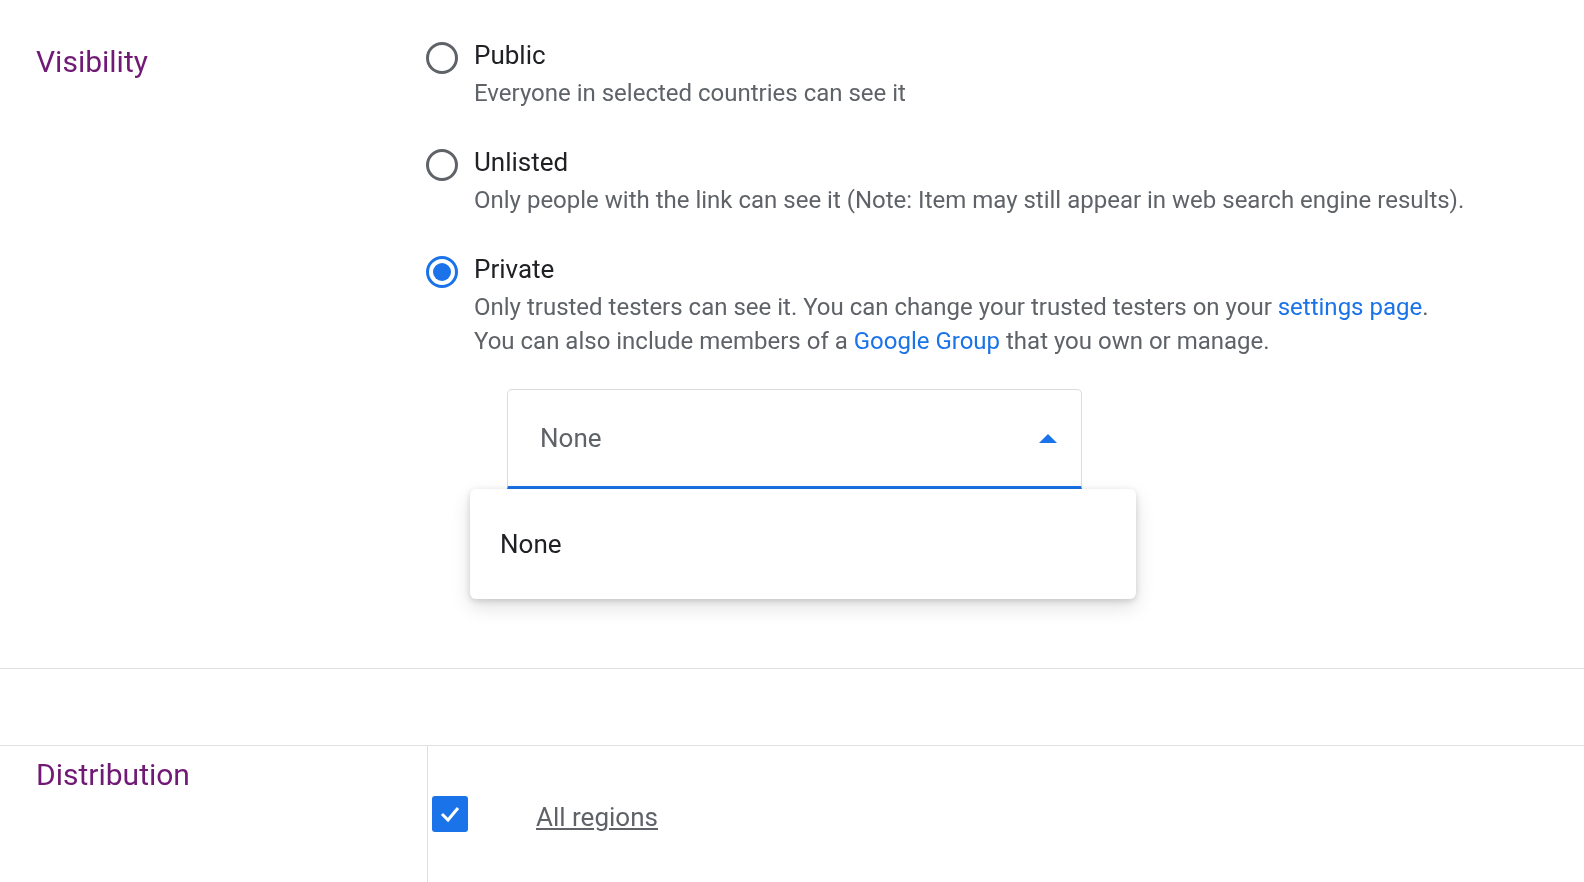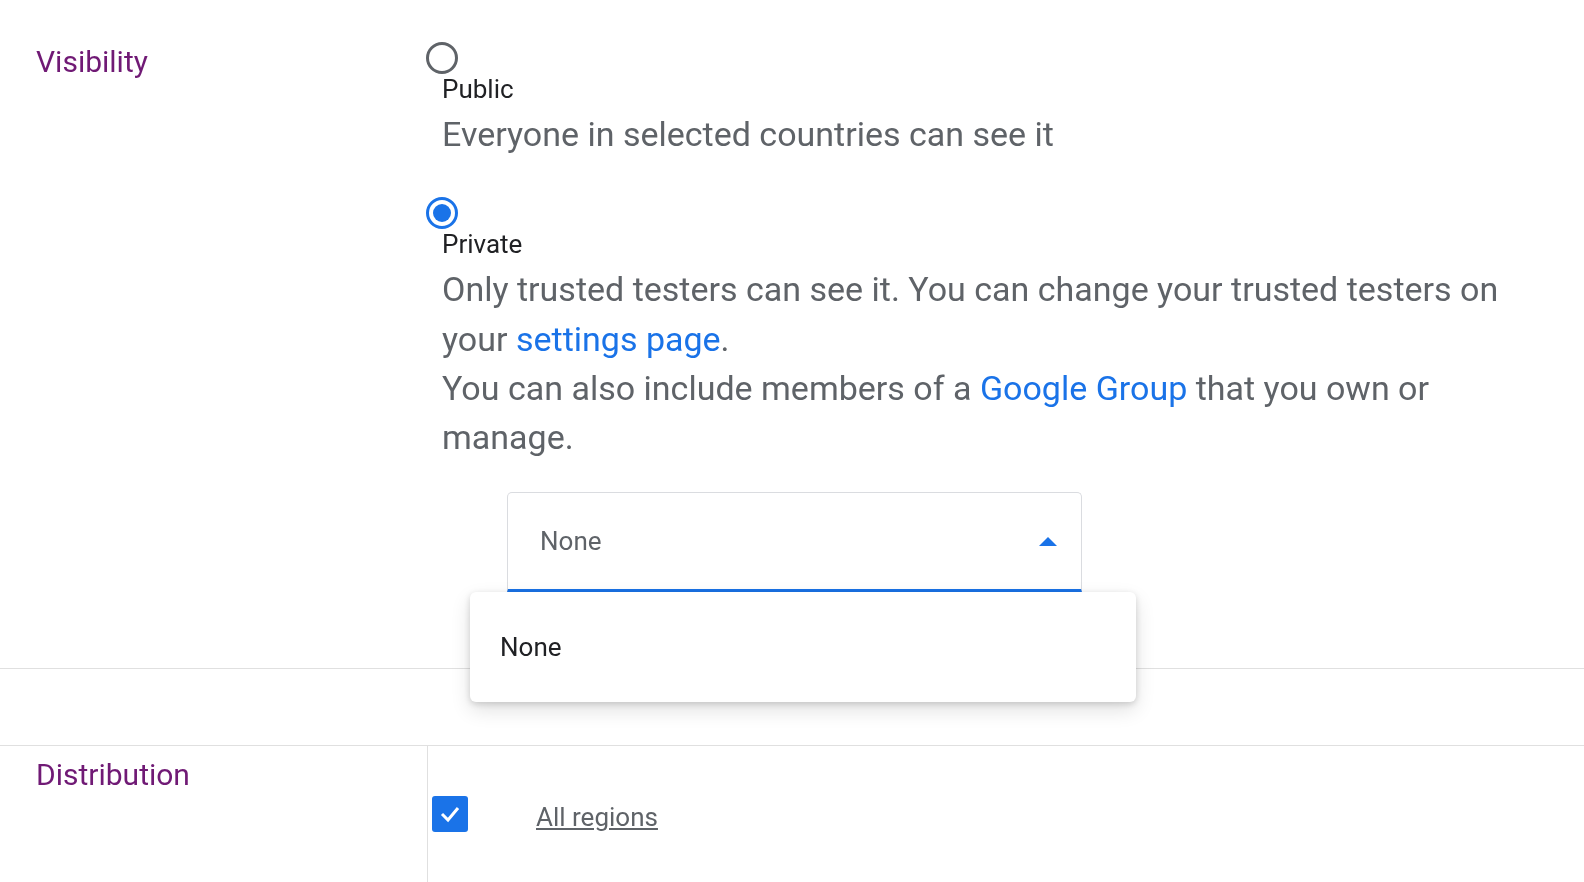--- a/index.html
+++ b/index.html
@@ -27,21 +27,20 @@
       color: #701a75;
       padding-top: 4px;
     }
     .section-content {
       flex: 1;
     }
     .radio-option {
       display: flex;
       align-items: flex-start;
       margin-bottom: 36px;
-      flex-direction: column;
     }
     .radio-button {
       width: 32px;
       height: 32px;
       border-radius: 50%;
       flex-shrink: 0;
       margin-top: 2px;
       position: relative;
       cursor: pointer;
     }
@@ -64,21 +63,21 @@
     .radio-text {
       margin-left: 16px;
       flex: 1;
     }
     .radio-title {
       font-size: 26px;
       color: #202124;
       margin-bottom: 6px;
     }
     .radio-desc {
-      font-size: 34px;
+      font-size: 24px;
       color: #5f6368;
       line-height: 1.45;
     }
     .link {
       color: #1a73e8;
       cursor: pointer;
     }
     .dropdown-wrapper {
       margin-top: 30px;
       margin-left: 44px;
@@ -184,20 +183,27 @@
   <div class="section-content">
 
     <div class="radio-option">
       <div class="radio-button radio-unchecked"></div>
       <div class="radio-text">
         <div class="radio-title">Public</div>
         <div class="radio-desc">Everyone in selected countries can see it</div>
       </div>
     </div>
 
+    <div class="radio-option">
+      <div class="radio-button radio-unchecked"></div>
+      <div class="radio-text">
+        <div class="radio-title">Unlisted</div>
+        <div class="radio-desc">Only people with the link can see it (Note: Item may still appear in web search engine results).</div>
+      </div>
+    </div>
 
     <div class="radio-option" style="margin-bottom:12px;justify-content:center;">
       <div class="radio-button radio-checked">
         <div class="radio-checked-dot"></div>
       </div>
       <div class="radio-text">
         <div class="radio-title">Private</div>
         <div class="radio-desc">
           <span>Only trusted testers can see it. You can change your trusted testers on your </span><a class="link">settings page</a><span>.</span>
           <br>

